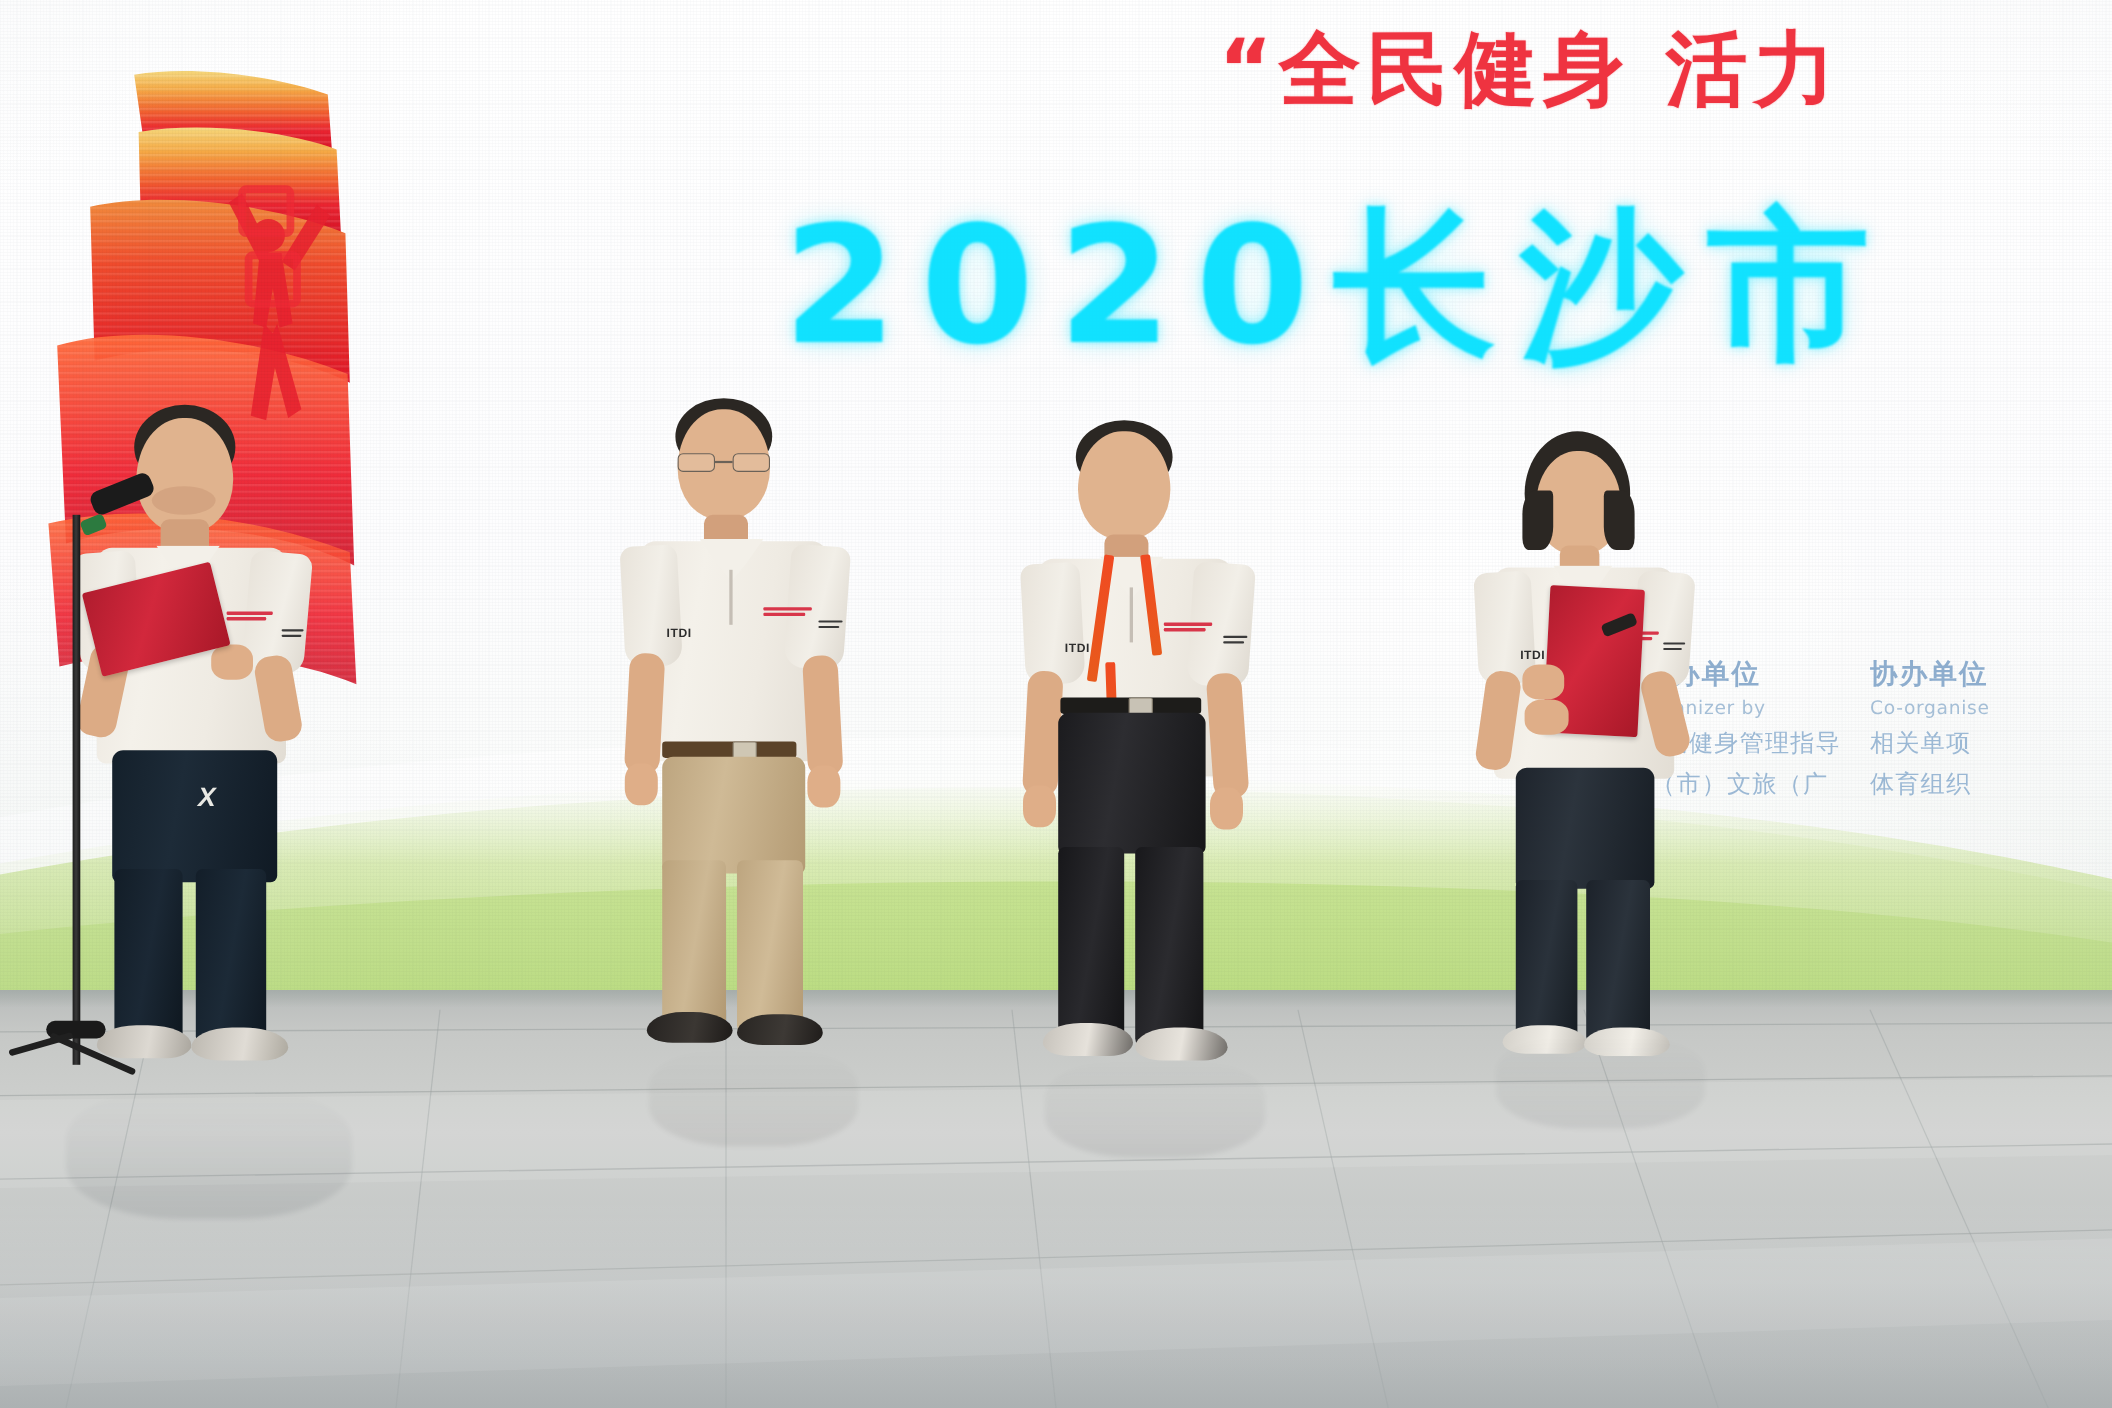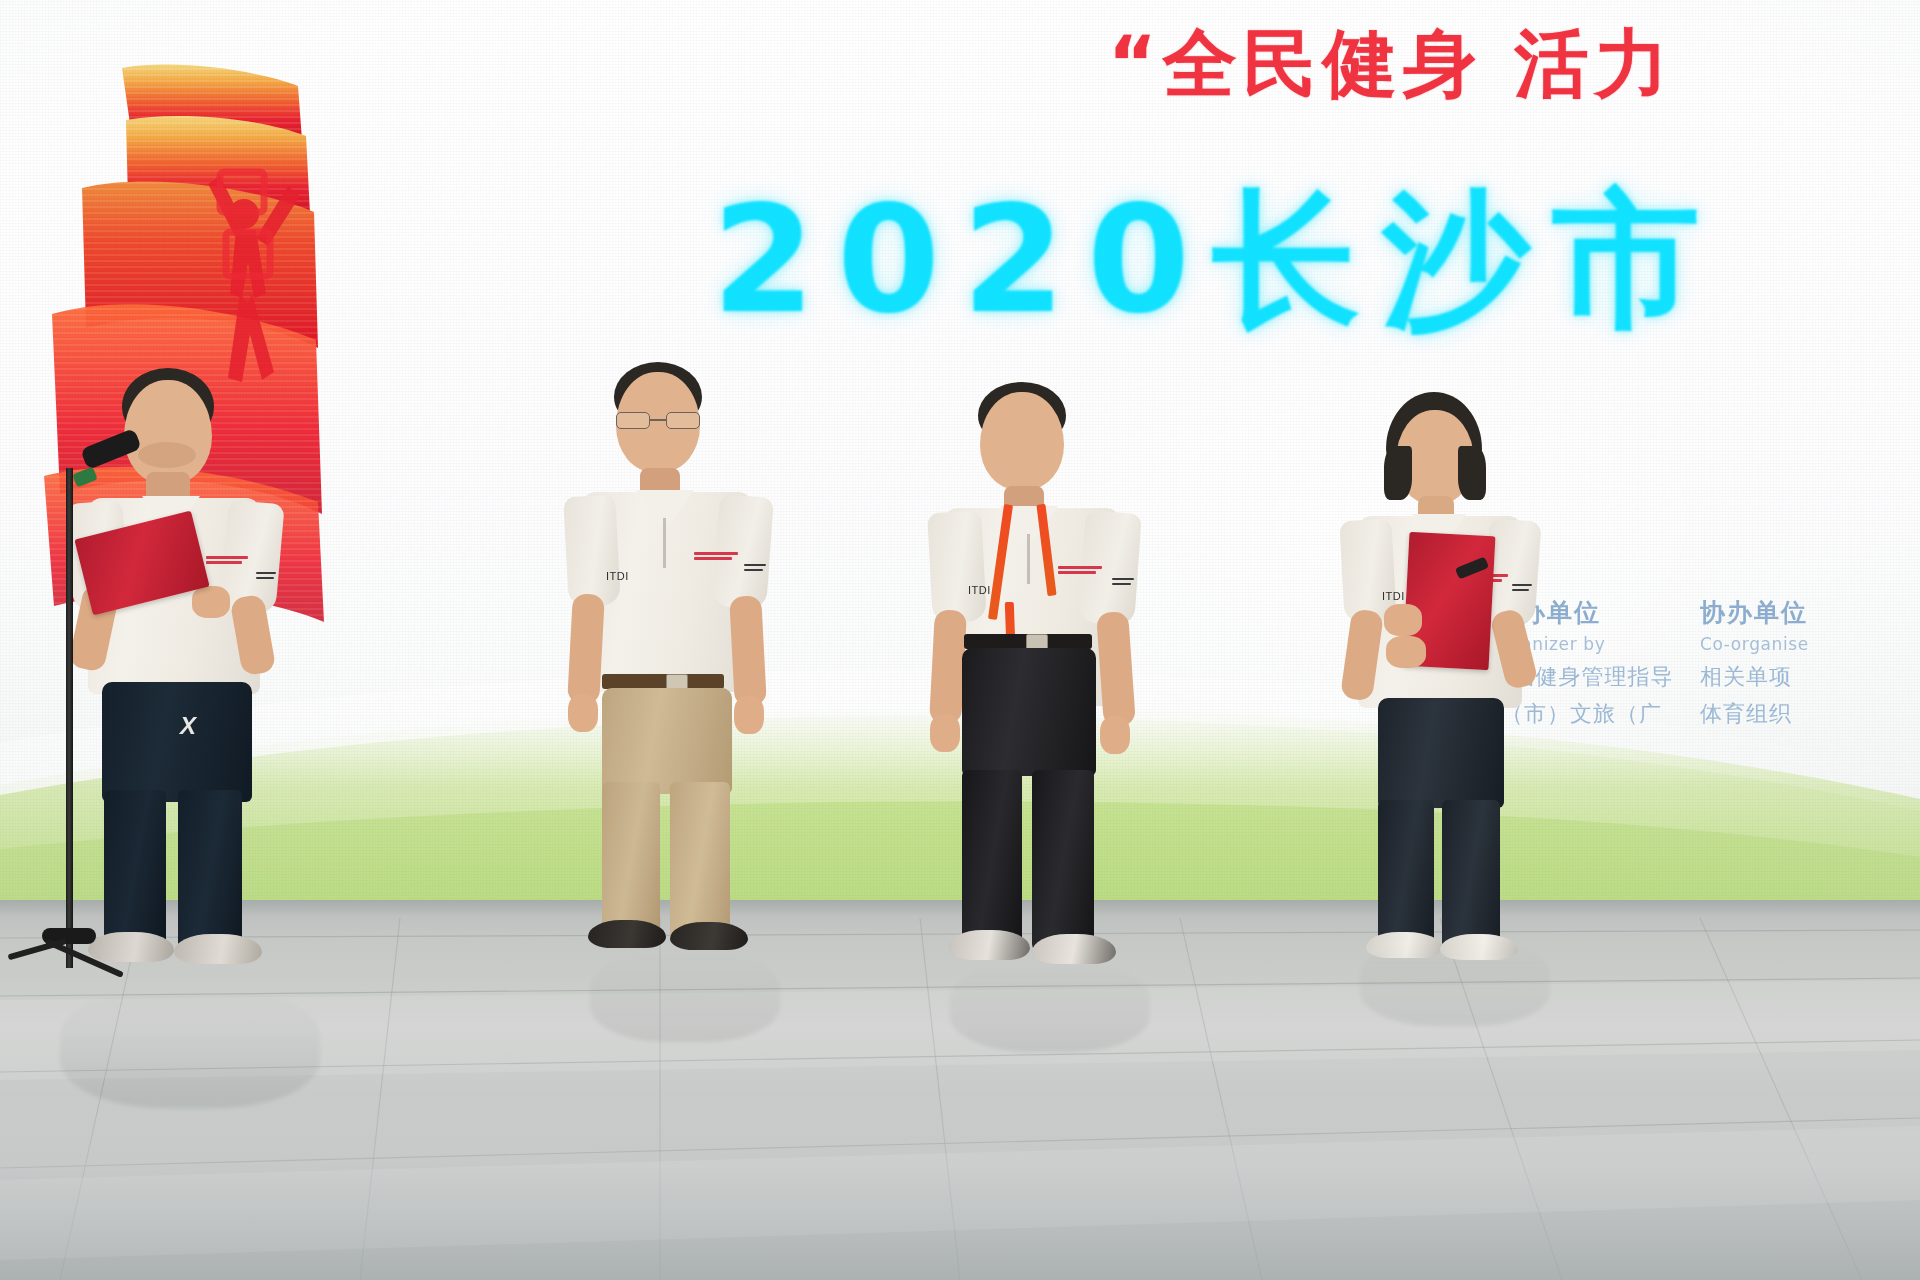--- a/index.html
+++ b/index.html
@@ -114,21 +114,21 @@
     border-radius:12px 12px 18px 18px;
   }
   .arm{position:absolute;background:#dcab85;border-radius:14px;}
   .hand{position:absolute;background:#dfae88;border-radius:40%;}
   .collar{
     position:absolute;background:#f3f0e9;
     clip-path:polygon(0 0,100% 0,72% 58%,50% 96%,28% 58%);
   }
   .placket{position:absolute;width:3px;background:rgba(160,152,140,.55);}
   .logo-itdi{
-    position:absolute;color:#2d2d2d;font-weight:400;
+    position:absolute;color:#2d2d2d;font-weight:700;
     font-family:"Liberation Sans",sans-serif;letter-spacing:.5px;
   }
   .logo-event{position:absolute;}
   .logo-event .le-line{display:block;background:#d8364a;border-radius:1px;}
   .sleeve-stripes{position:absolute;}
   .sleeve-stripes i{display:block;background:#3a3a3a;height:2px;margin-bottom:3px;border-radius:2px;}
   .pants{position:absolute;border-radius:10px 10px 6px 6px;}
   .leg{position:absolute;border-radius:6px 6px 8px 8px;}
   .shoe{position:absolute;border-radius:42% 46% 26% 30%/60% 60% 40% 40%;}
   .belt{position:absolute;background:#5b4329;border-radius:3px;}

